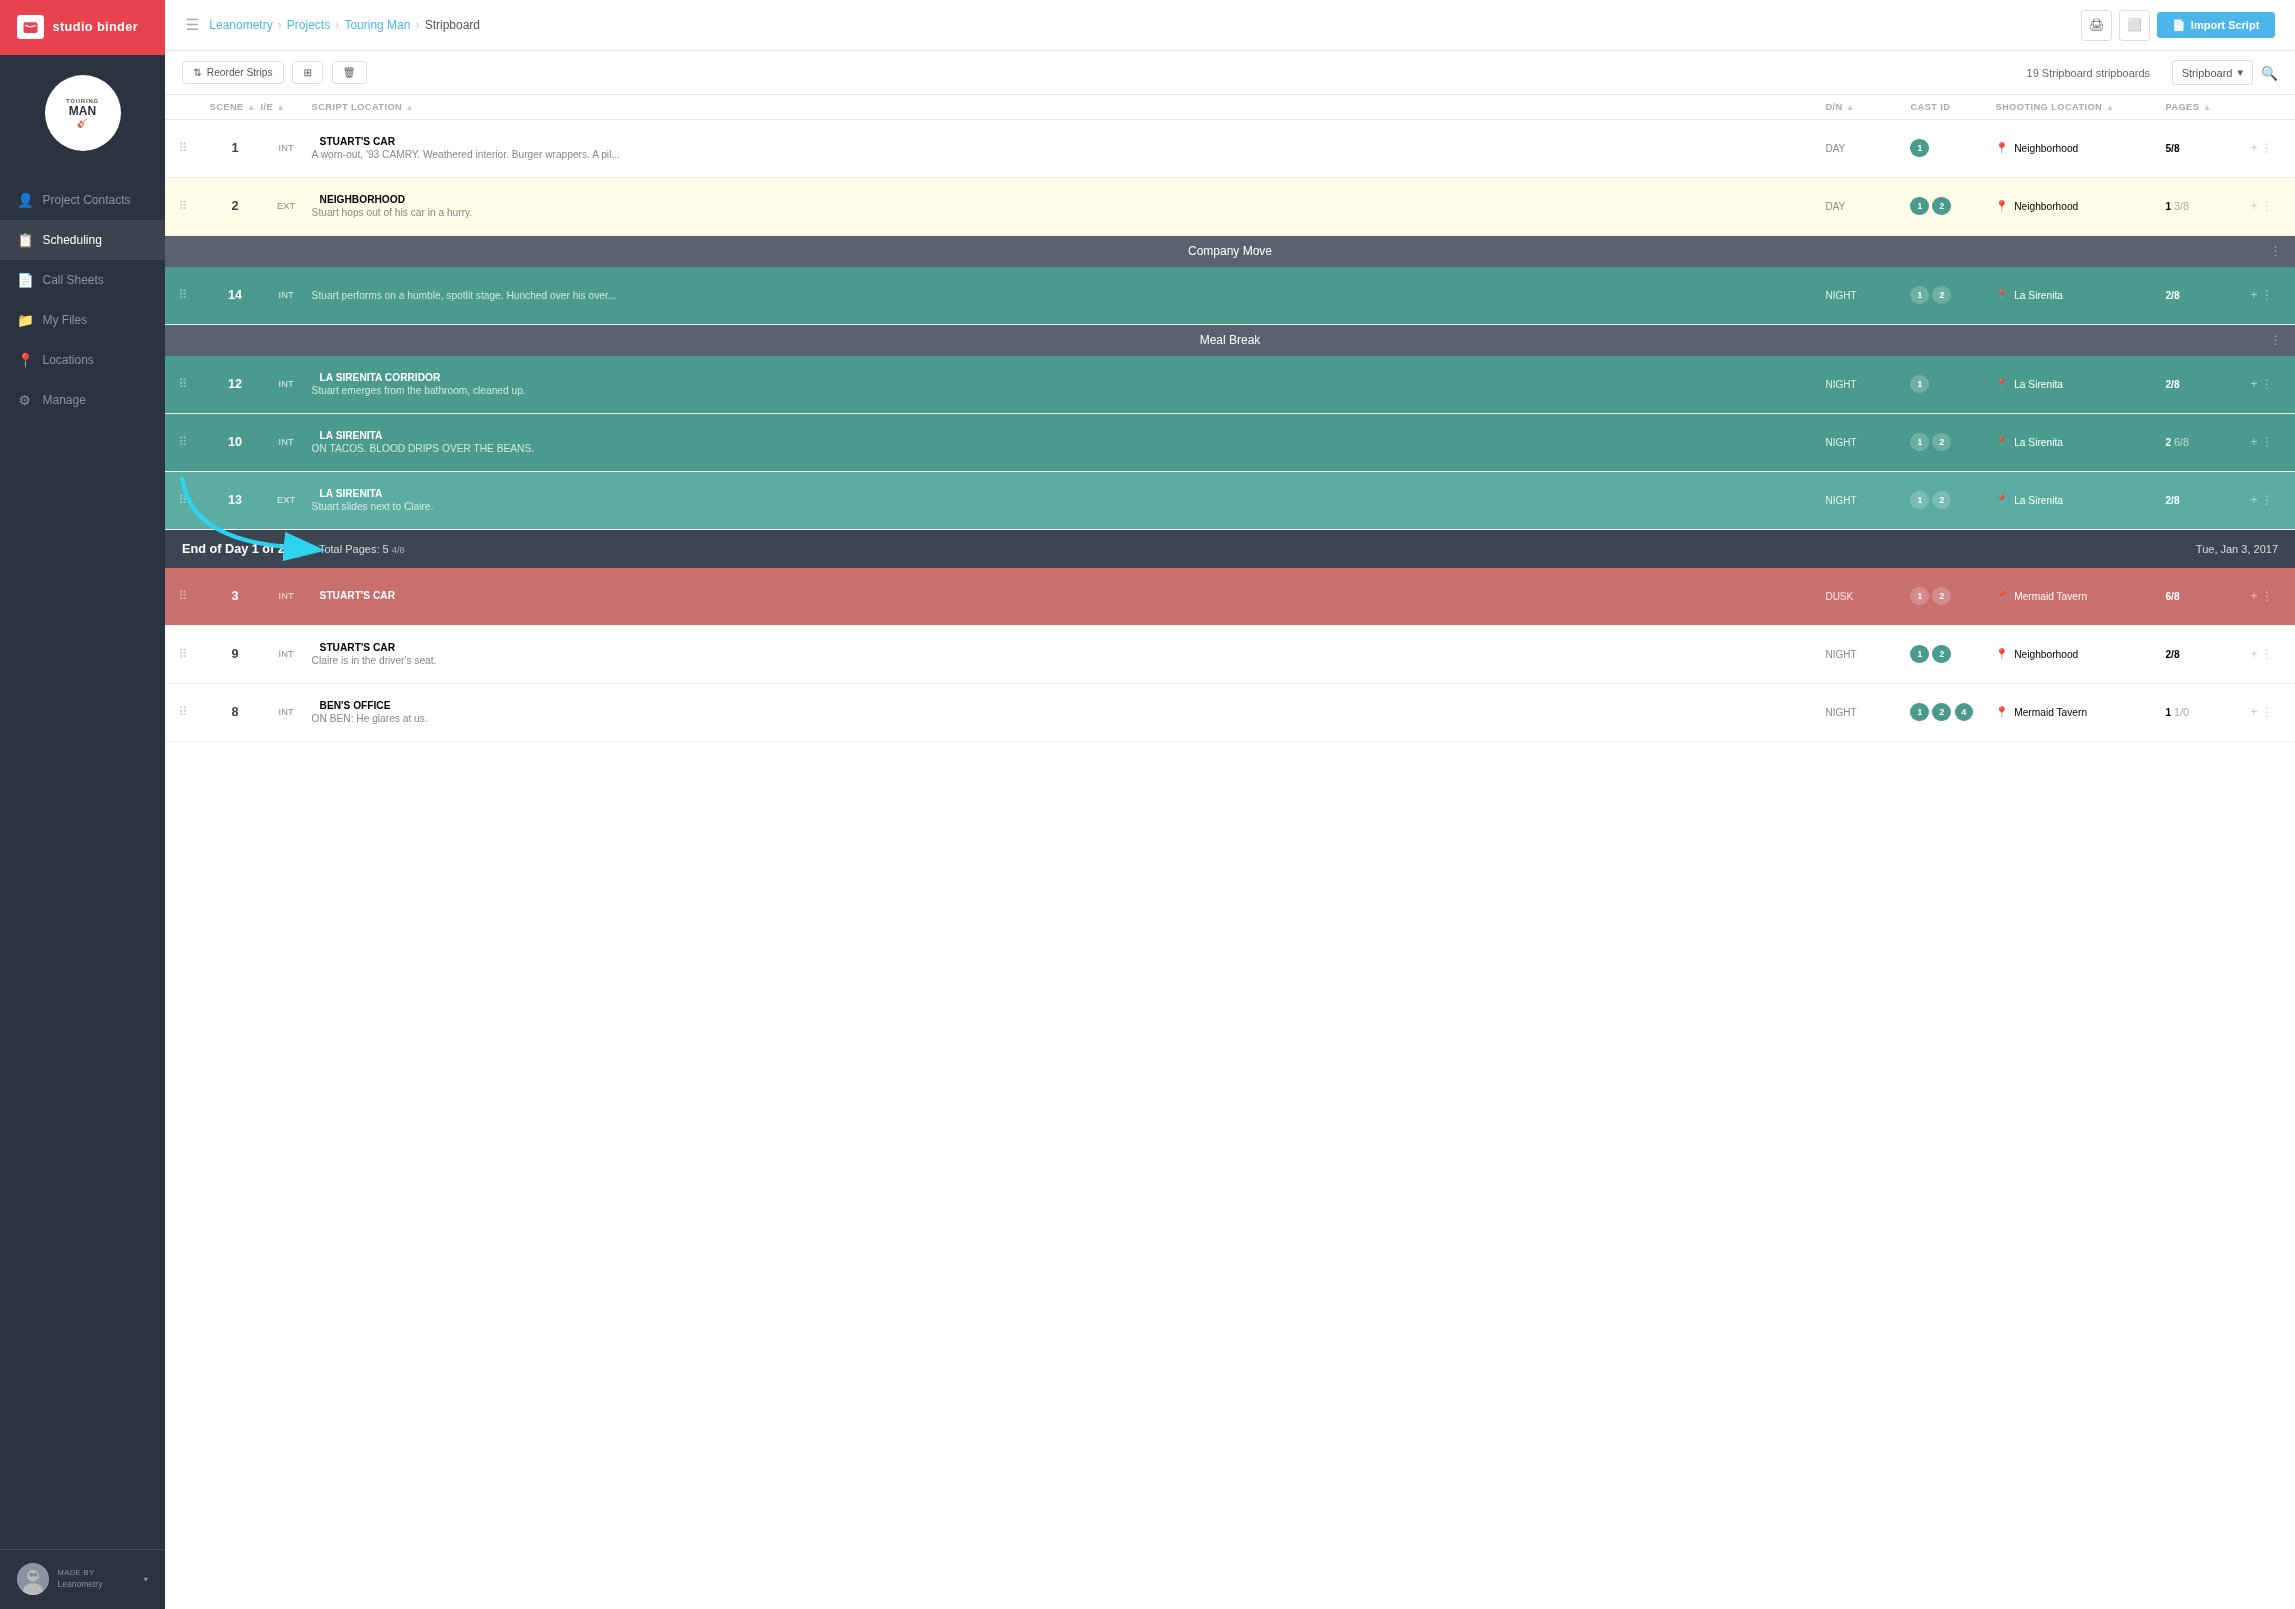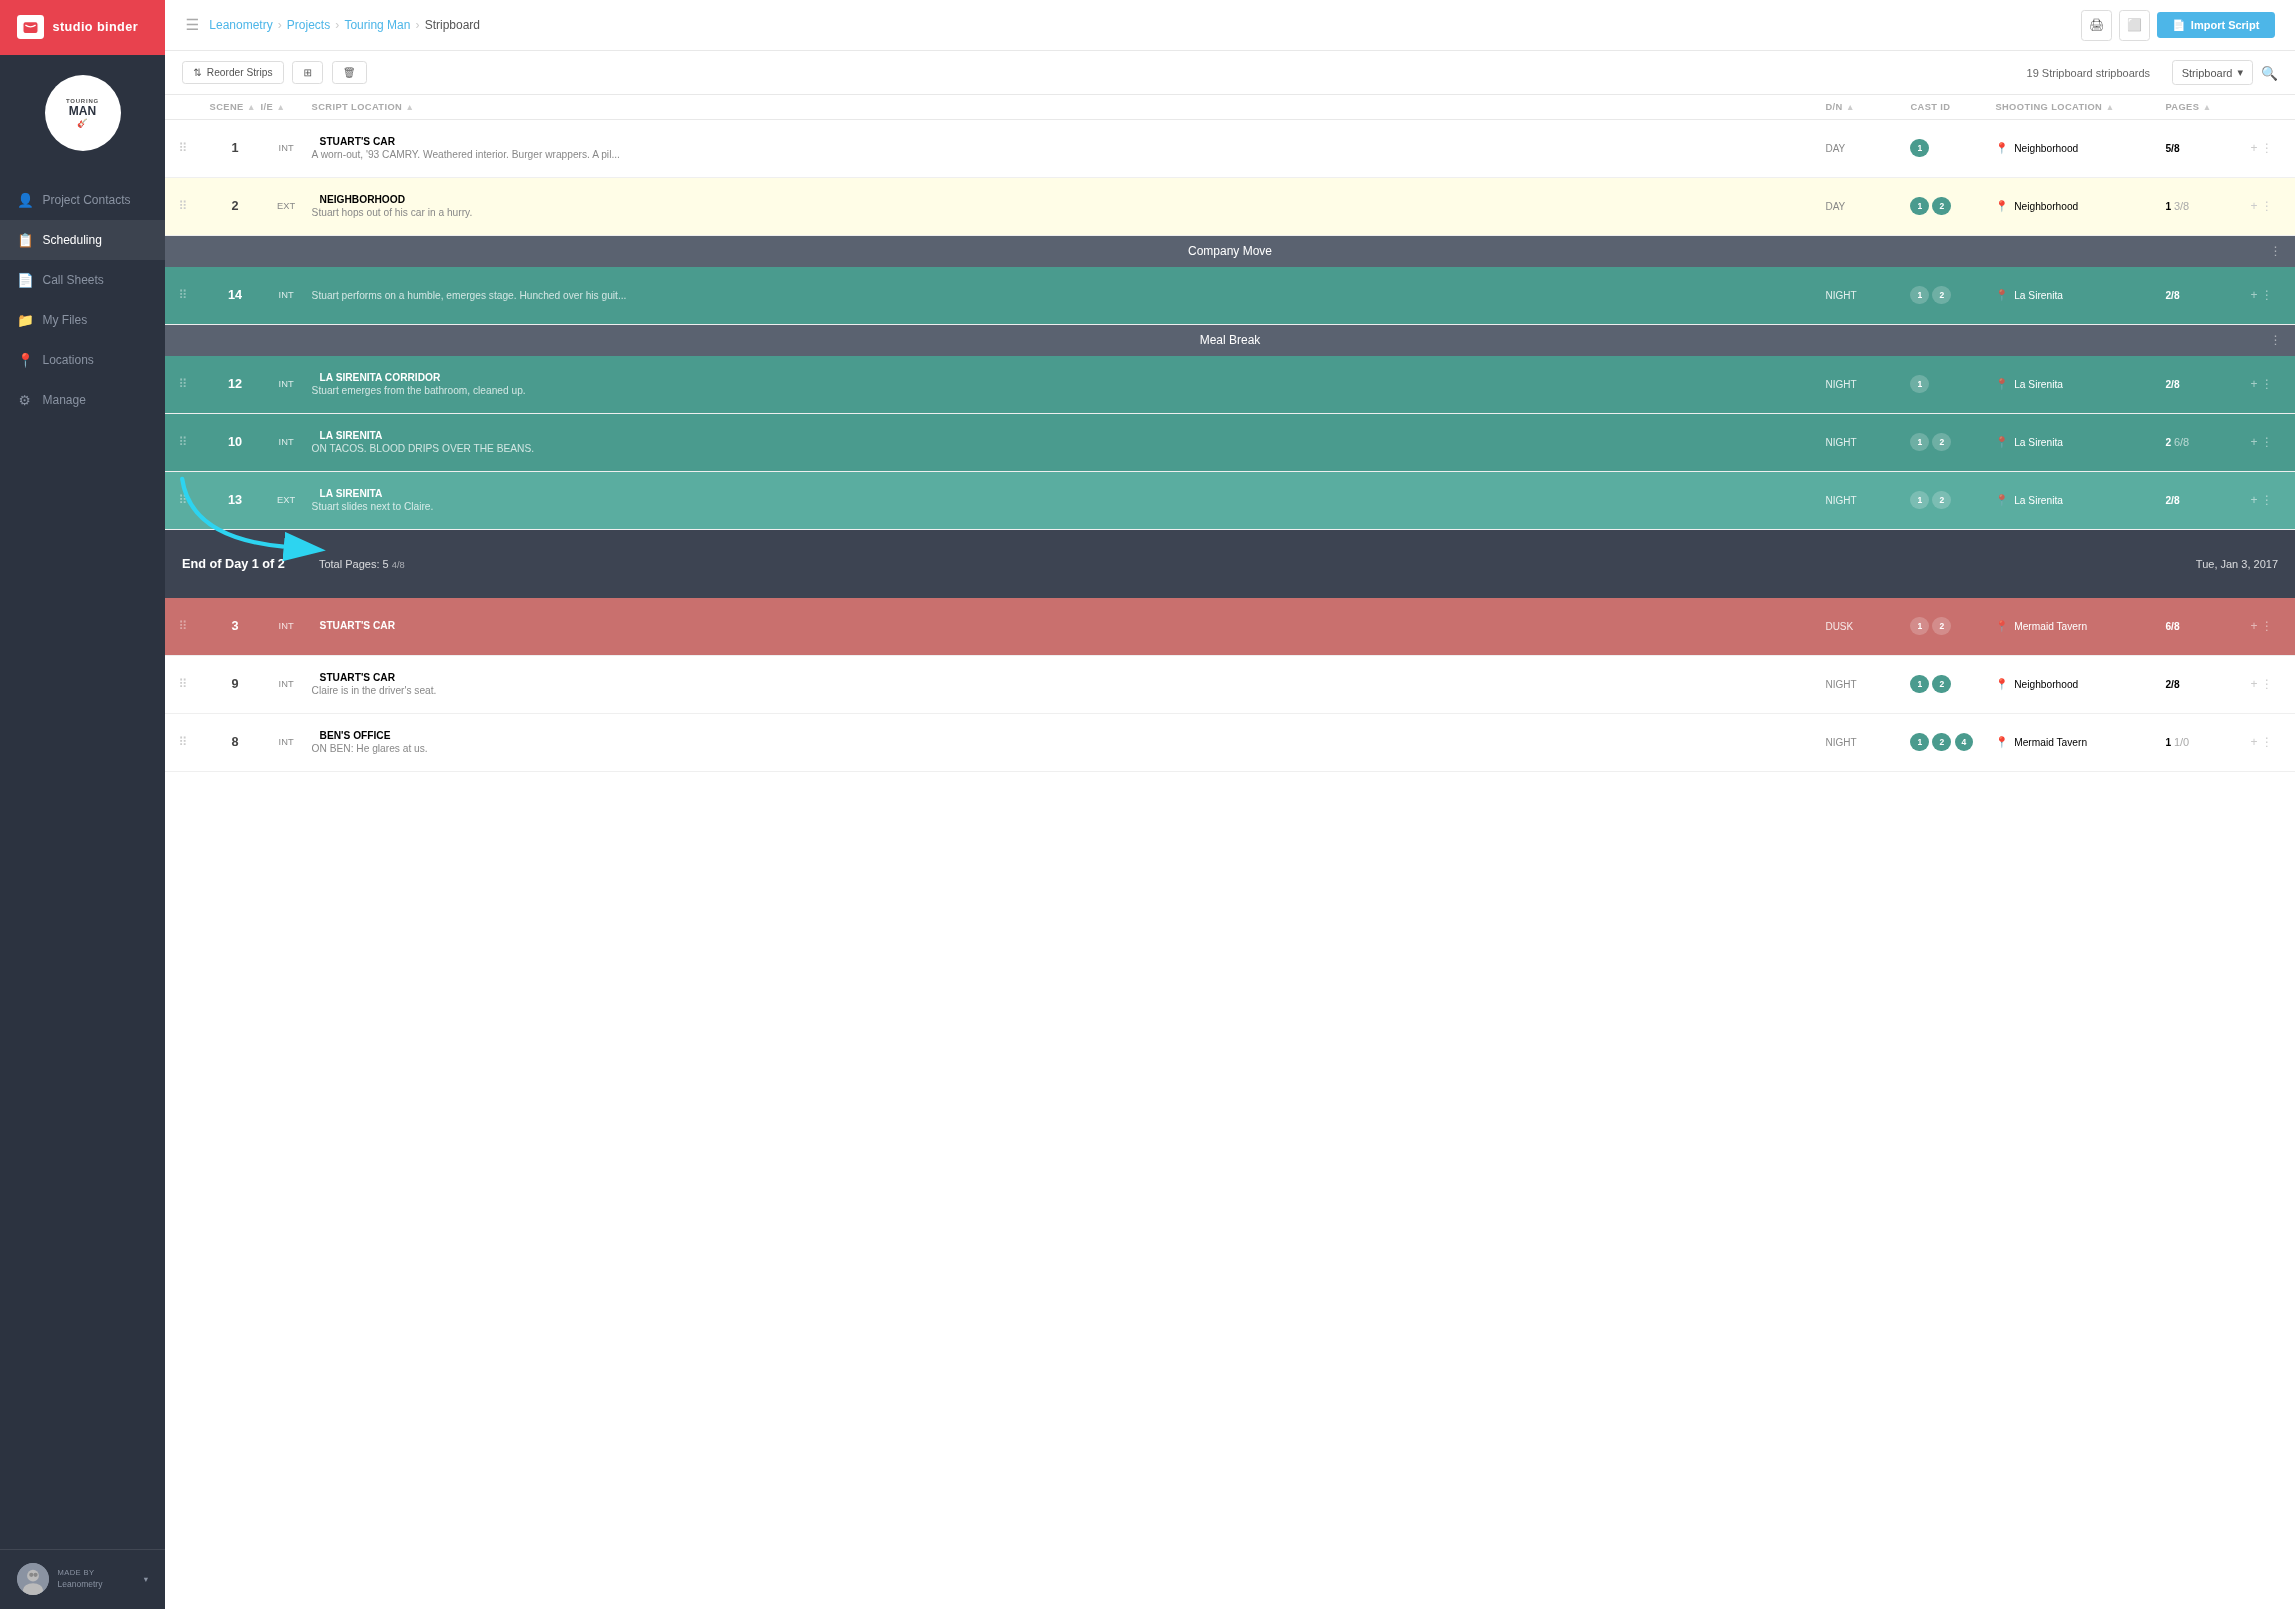--- a/index.html
+++ b/index.html
@@ -263,21 +263,21 @@
       align-items: center;
       justify-content: center;
       position: relative;
     }
     .divider-row .divider-dots { position: absolute; right: 13.6px; color: rgba(255,255,255,0.5); font-size: 12px; cursor: pointer; }
 
     
     .end-of-day-row {
       background: #3d4452;
       color: white;
-      padding: 27px 17px;
+      padding: 12px 17px;
       display: flex;
       align-items: center;
       gap: 34px;
       font-size: 12px;
       font-weight: 500;
     }
     .end-of-day-row .eod-label { font-size: 12.7px; font-weight: 600; }
     .end-of-day-row .eod-pages { font-size: 11px; color: rgba(255,255,255,0.8); }
     .end-of-day-row .eod-date { font-size: 11px; color: rgba(255,255,255,0.8); margin-left: auto; }
 
@@ -487,21 +487,21 @@
     <div class="divider-row">
       <span>Company Move</span>
       <span class="divider-dots">⋮</span>
     </div>
 
     <div class="scene-row teal">
       <div class="drag-handle" style="color:rgba(255,255,255,0.4)">⠿</div>
       <div class="scene-num-col scene-num" style="color:white">14</div>
       <div class="ie-col ie-badge" style="color:rgba(255,255,255,0.8)">INT</div>
       <div class="scene-info">
-        <div class="scene-desc">Stuart performs on a humble, emerges stage. Hunched over his guit...</div>
+        <div class="scene-desc">Stuart performs on a humble, spotlit stage. Hunched over his over...</div>
       </div>
       <div class="dn-badge" style="color:rgba(255,255,255,0.85)">NIGHT</div>
       <div class="cast-ids">
         <div class="cast-id">1</div>
         <div class="cast-id">2</div>
       </div>
       <div class="location-cell">
         <span class="loc-pin" style="color:rgba(255,255,255,0.7)">📍</span>
         <span style="color:white">La Sirenita</span>
       </div>

